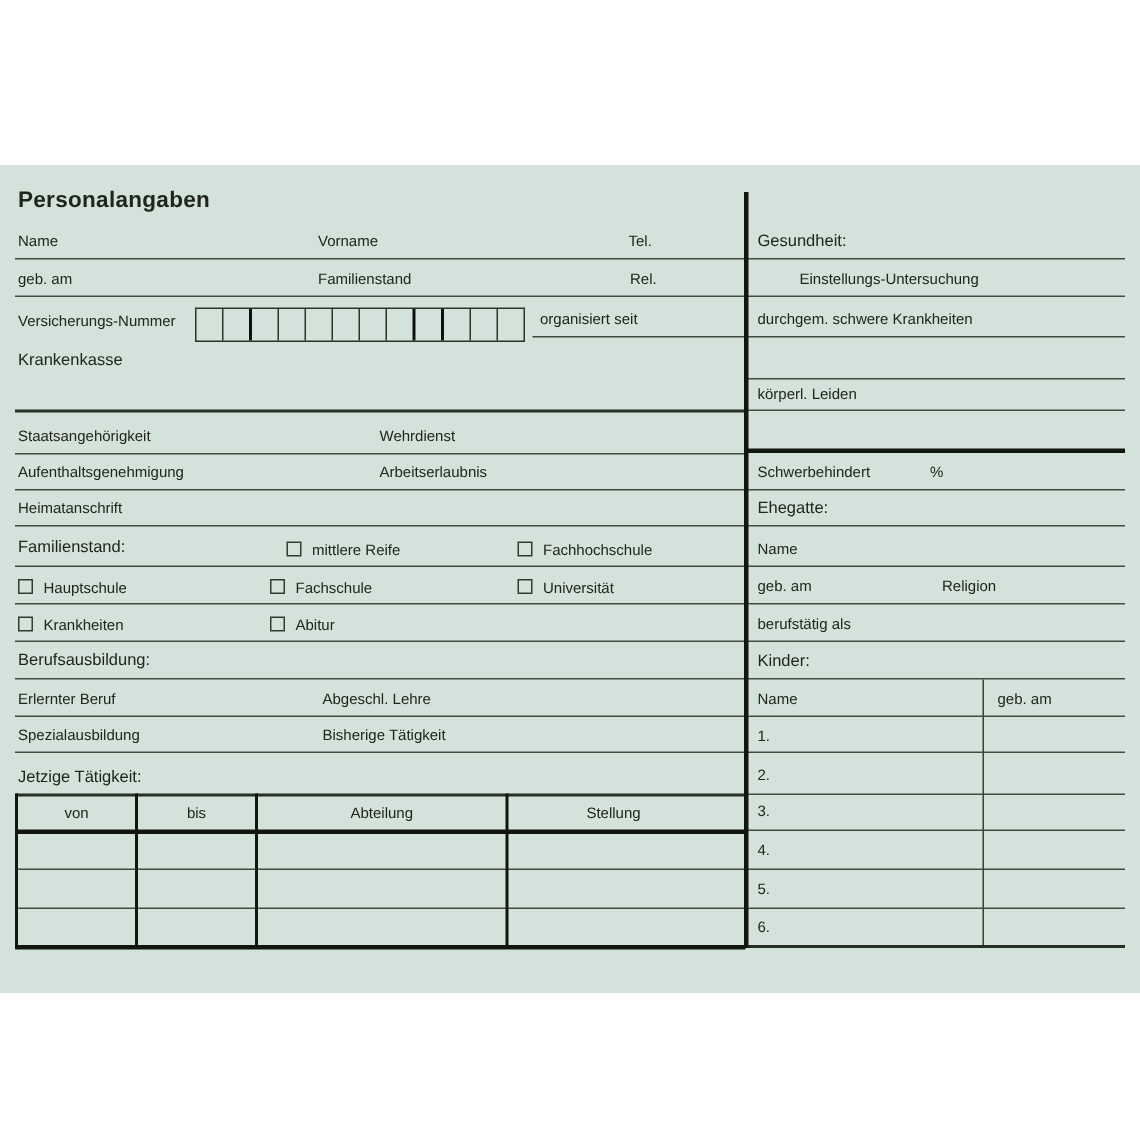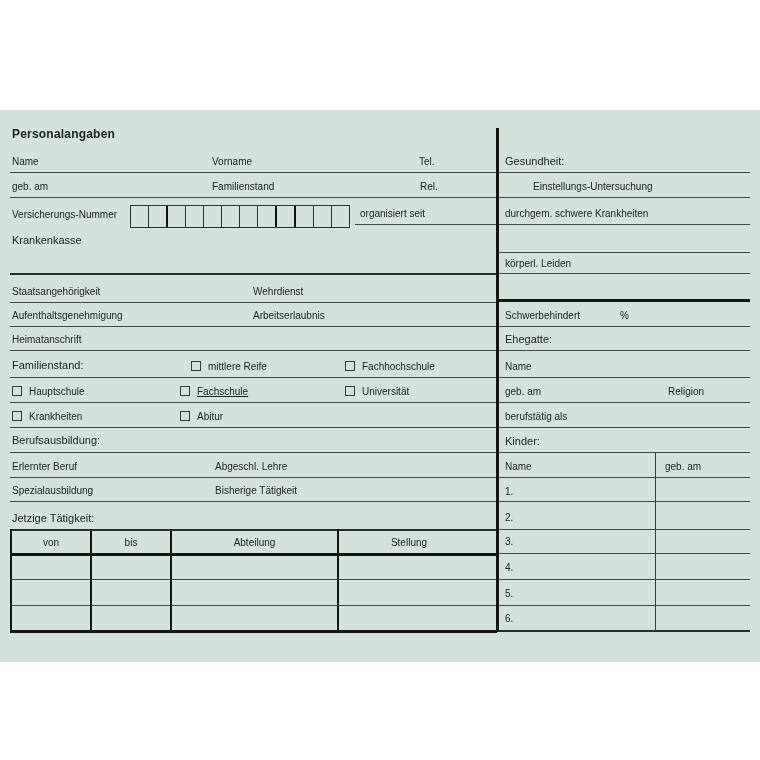--- a/index.html
+++ b/index.html
@@ -9,21 +9,21 @@
     -webkit-font-smoothing:antialiased;
   }
   .sheet{
     position:absolute;left:0;top:110px;width:760px;height:552px;
     background:#d3e2da;overflow:hidden;
   }
   .label{
     position:absolute;font-size:10px;color:#20251f;white-space:nowrap;line-height:12px;
   }
   .heading{font-size:11px;line-height:15px;}
-  .formtitle{font-size:12px;font-weight:bold;letter-spacing:.2px;}
+  .formtitle{font-size:15px;font-weight:bold;letter-spacing:.2px;}
   .hl{position:absolute;height:1px;background:#434a44;}
   .hl2{height:2px;background:#272d27;}
   .hl3{height:3px;background:#12160f;}
   .vl{position:absolute;width:2px;background:#12160f;}
   .vl1{width:1px;background:#3a403a;}
   .cbitem{position:absolute;font-size:10px;color:#20251f;white-space:nowrap;line-height:12px;}
   .cbbox{
     display:inline-block;width:8px;height:8px;border:1px solid #343b34;
     margin-right:7px;vertical-align:-1px;background:transparent;
   }
@@ -75,21 +75,21 @@
 
   <div class="label" style="left:12px;top:200px;">Aufenthaltsgenehmigung</div>
   <div class="label" style="left:253px;top:200px;">Arbeitserlaubnis</div>
 
   <div class="label" style="left:12px;top:224px;">Heimatanschrift</div>
 
   <div class="label heading" style="left:12px;top:248px;">Familienstand:</div>
   <div class="cbitem" style="left:191px;top:251px;"><span class="cbbox"></span><span>mittlere Reife</span></div>
   <div class="cbitem" style="left:345px;top:251px;"><span class="cbbox"></span><span>Fachhochschule</span></div>
   <div class="cbitem" style="left:12px;top:276px;"><span class="cbbox"></span><span>Hauptschule</span></div>
-  <div class="cbitem" style="left:180px;top:276px;text-decoration:underline;"><span class="cbbox"></span><span>Fachschule</span></div>
+  <div class="cbitem" style="left:180px;top:276px;"><span class="cbbox"></span><span>Fachschule</span></div>
   <div class="cbitem" style="left:345px;top:276px;"><span class="cbbox"></span><span>Universität</span></div>
   <div class="cbitem" style="left:12px;top:301px;"><span class="cbbox"></span><span>Krankheiten</span></div>
   <div class="cbitem" style="left:180px;top:301px;"><span class="cbbox"></span><span>Abitur</span></div>
 
   <div class="label heading" style="left:12px;top:323px;">Berufsausbildung:</div>
   <div class="label" style="left:12px;top:351px;">Erlernter Beruf</div>
   <div class="label" style="left:215px;top:351px;">Abgeschl. Lehre</div>
   <div class="label" style="left:12px;top:375px;">Spezialausbildung</div>
   <div class="label" style="left:215px;top:375px;">Bisherige Tätigkeit</div>
 
@@ -102,21 +102,21 @@
   <div class="label heading" style="left:505px;top:44px;">Gesundheit:</div>
   <div class="label" style="left:505px;top:71px;padding-left:28px;">Einstellungs-Untersuchung</div>
   <div class="label" style="left:505px;top:98px;">durchgem. schwere Krankheiten</div>
   <div class="label" style="left:505px;top:148px;">körperl. Leiden</div>
   <div class="label" style="left:505px;top:200px;">Schwerbehindert</div>
   <div class="label" style="left:620px;top:200px;">%</div>
 
   <div class="label heading" style="left:505px;top:222px;">Ehegatte:</div>
   <div class="label" style="left:505px;top:251px;">Name</div>
   <div class="label" style="left:505px;top:276px;">geb. am</div>
-  <div class="label" style="left:628px;top:276px;margin-left:40px;">Religion</div>
+  <div class="label" style="left:628px;top:276px;">Religion</div>
   <div class="label" style="left:505px;top:301px;">berufstätig als</div>
 
   <div class="label heading" style="left:505px;top:324px;">Kinder:</div>
   <div class="label" style="left:505px;top:351px;">Name</div>
   <div class="label" style="left:665px;top:351px;">geb. am</div>
   <div class="label" style="left:505px;top:376px;">1.</div>
   <div class="label" style="left:505px;top:402px;">2.</div>
   <div class="label" style="left:505px;top:426px;">3.</div>
   <div class="label" style="left:505px;top:452px;">4.</div>
   <div class="label" style="left:505px;top:478px;">5.</div>

